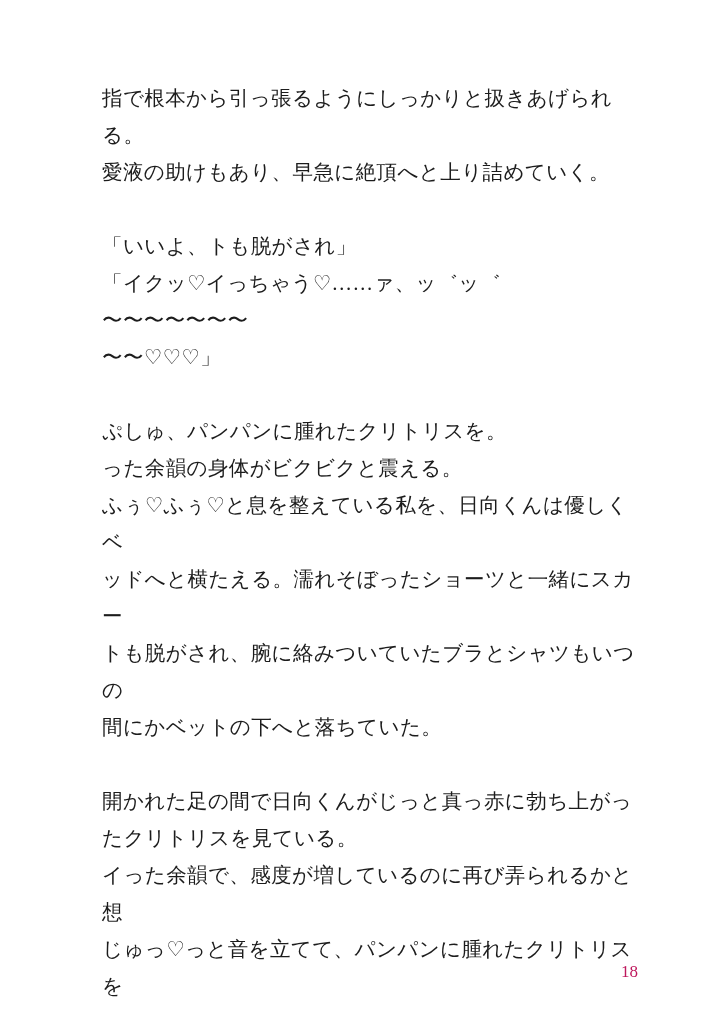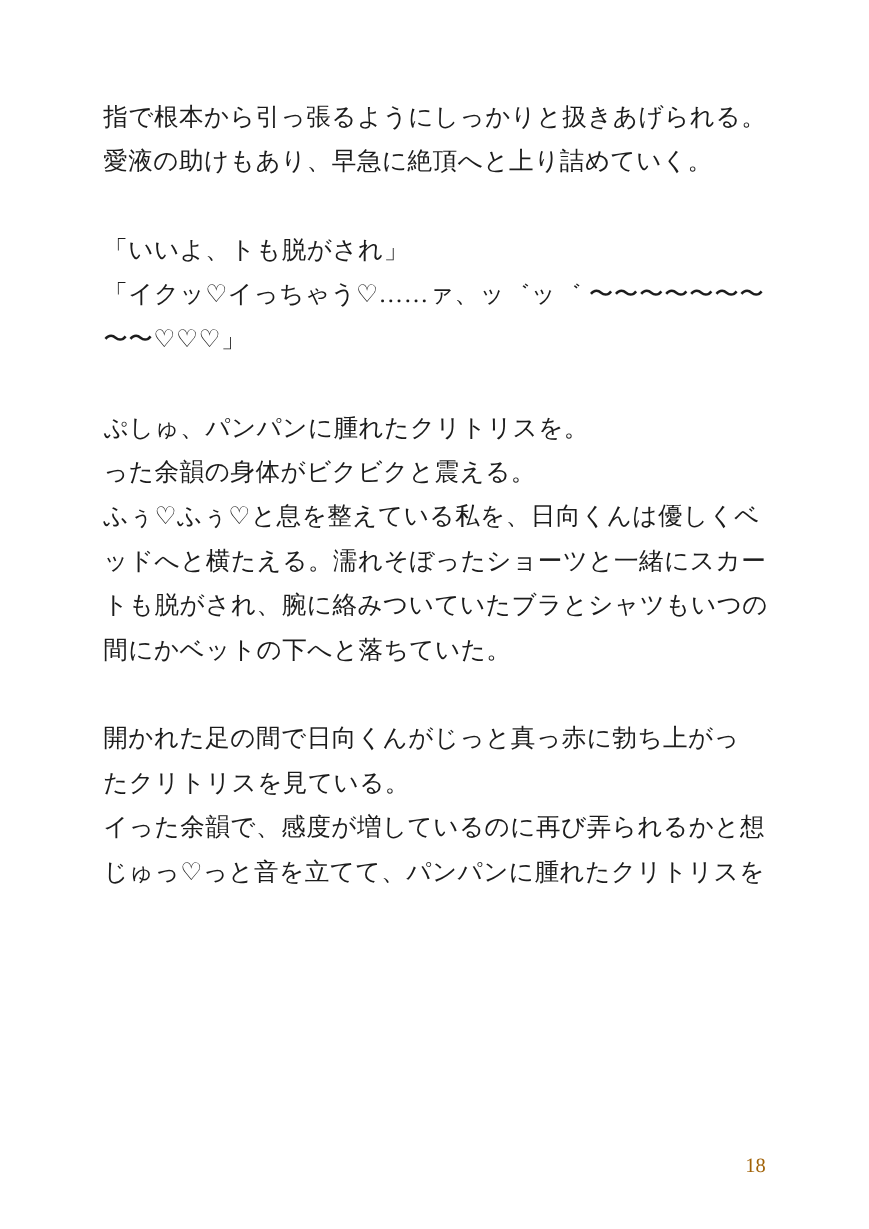--- a/index.html
+++ b/index.html
@@ -23,38 +23,38 @@
     height: 1024px;
     background: #ffffff;
   }
   #text-body {
     position: absolute;
     left: 86px;
     top: 80px;
     width: 556px;
   }
   .para {
-    margin: 0 0 0 0;
+    margin: 0 0 0 16px;
   }
   .line {
     font-size: 20.5px;
     line-height: 37px;
     letter-spacing: 0.4px;
     white-space: pre-wrap;
     color: #1c1c1c;
   }
   .blank {
     height: 37px;
   }
   #page-number {
     position: absolute;
     right: 86px;
     bottom: 42px;
     font-size: 17px;
-    color: #a16207;
+    color: #be185d;
     font-family: "Liberation Serif", "DejaVu Serif", serif;
   }
 </style>
 </head>
 <body>
 
 <div id="page">
   <div id="text-body">
       <div class="para">
         <div class="line">指で根本から引っ張るようにしっかりと扱きあげられる。</div>

